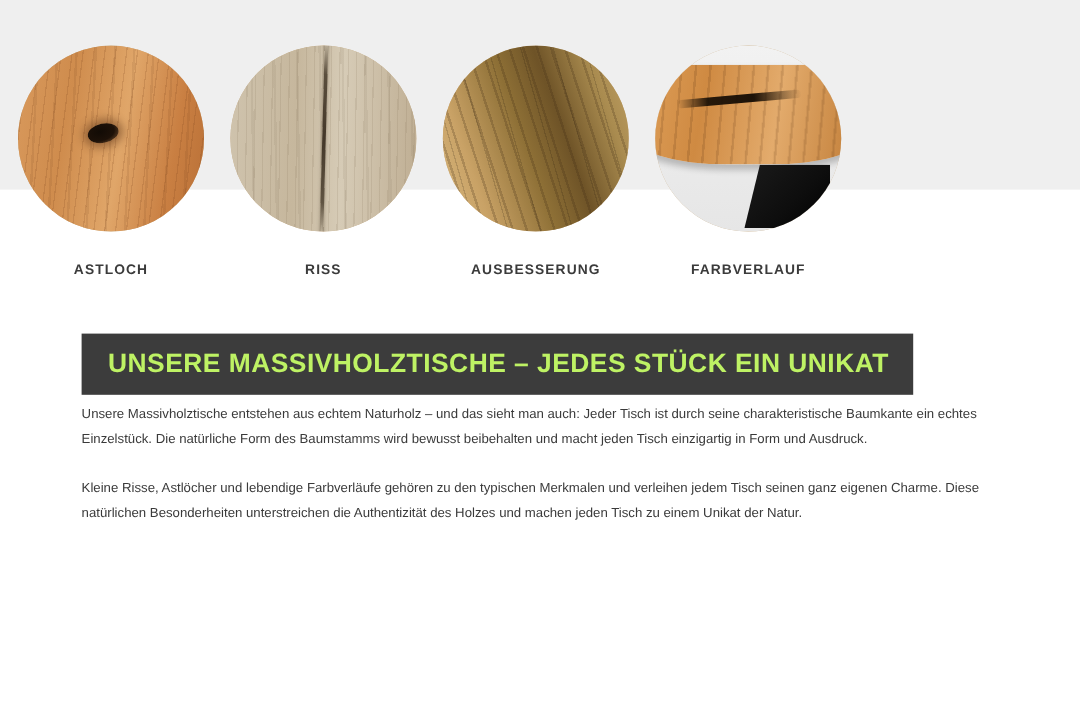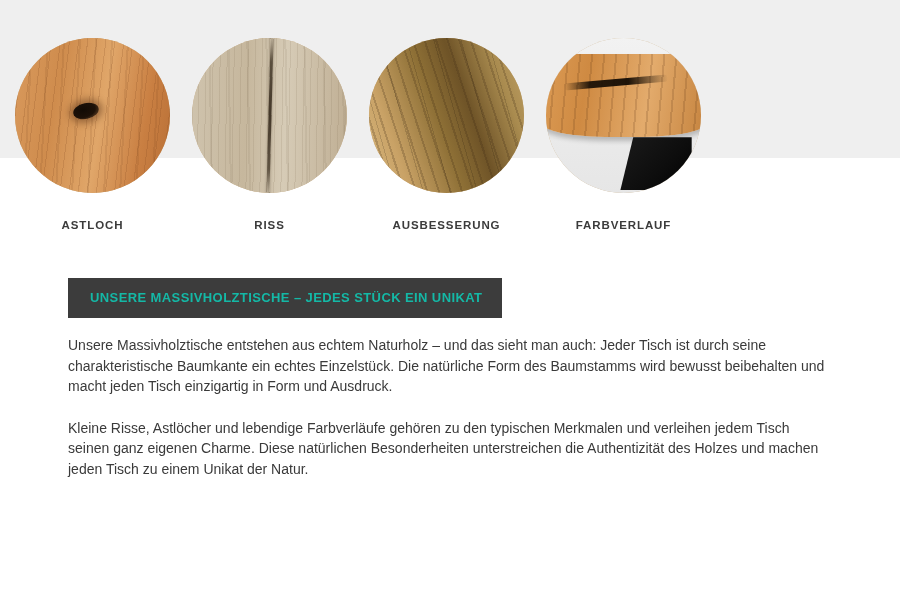--- a/index.html
+++ b/index.html
@@ -179,37 +179,37 @@
     width: 46%; height: 34%;
     background: linear-gradient(135deg,#1b1b1b 0%, #0d0d0d 60%, #000 100%);
     clip-path: polygon(18% 0%, 100% 0%, 100% 100%, 0% 100%);
   }
 
   
   .headline {
     position: absolute;
     left: 68px; top: 278px;
     background: #3c3c3c;
-    color: #14b8a6;
+    color: #bef264;
     padding: 12px 20px 13px 22px;
-    font-size: 13px;
+    font-size: 22px;
     font-weight: bold;
     letter-spacing: 0.4px;
     white-space: nowrap;
   }
 
   
   .copy {
     position: absolute;
     left: 68px; top: 335px;
     width: 764px;
   }
   .copy p {
     margin: 0 0 21px 0;
-    font-size: 14px;
+    font-size: 11px;
     line-height: 20.5px;
     color: #3a3a3a;
   }
   .copy p:last-child { margin-bottom: 0; }
 </style>
 </head>
 <body>
 
 <div class="page">
 

